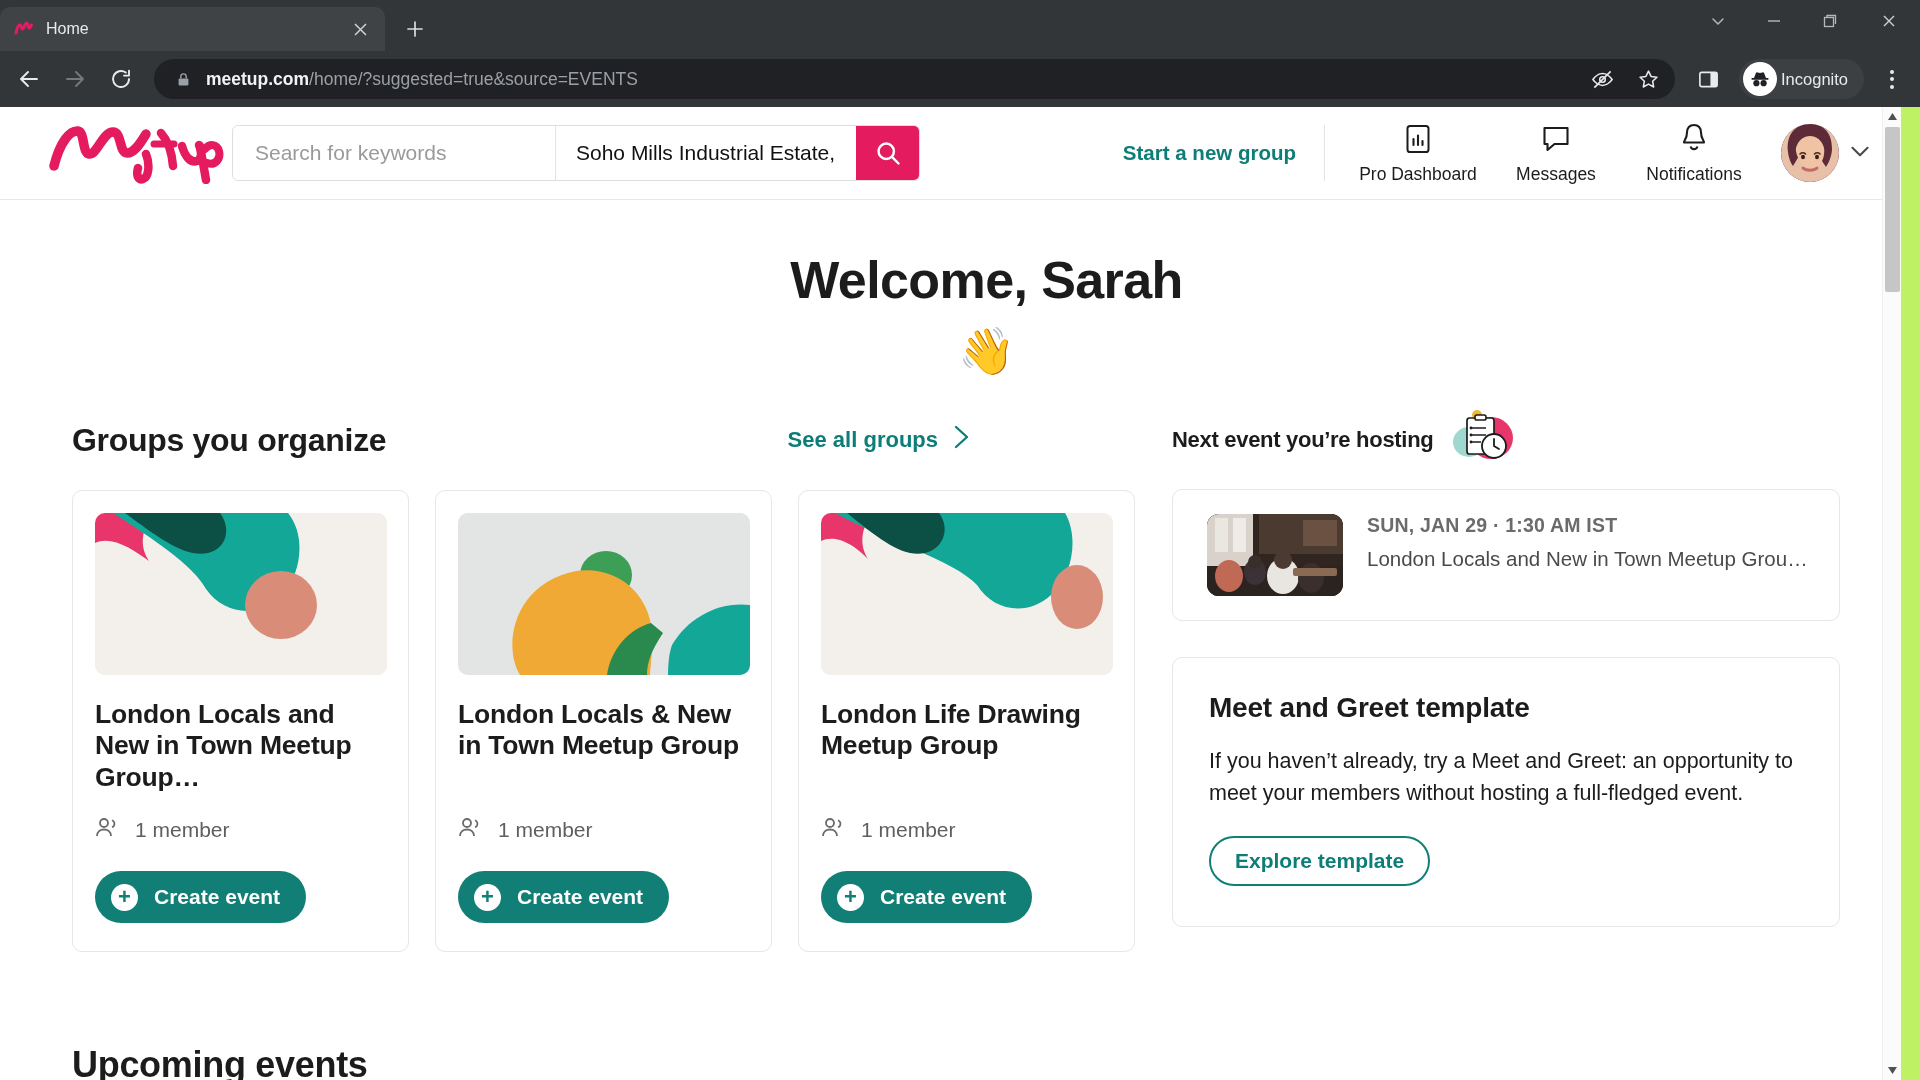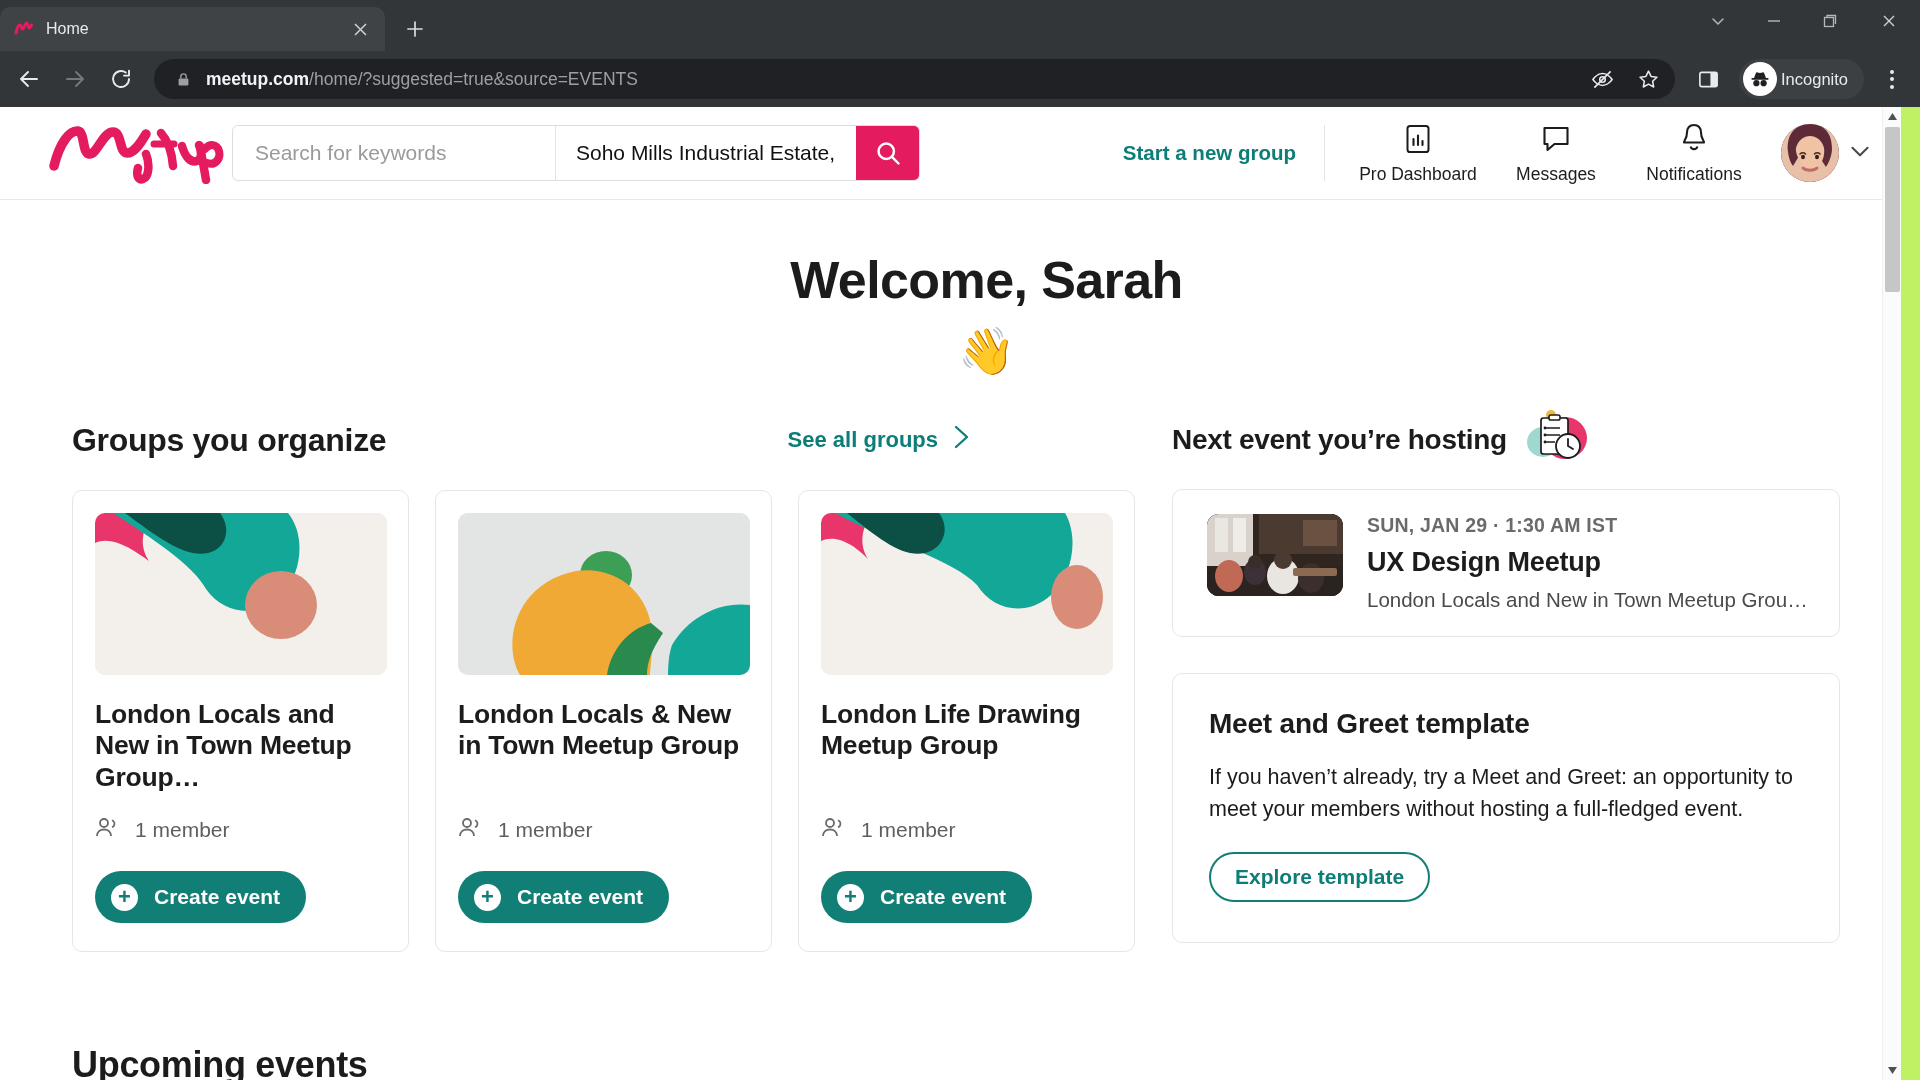--- a/index.html
+++ b/index.html
@@ -206,21 +206,21 @@
     font-family: inherit; cursor: pointer;
   }
   .plus-circle {
     width: 27px; height: 27px; border-radius: 50%;
     background: #fff; color: #117f76;
     display: flex; align-items: center; justify-content: center;
     font-size: 22px; line-height: 1; font-weight: 700;
   }
 
   .r-head { display: flex; align-items: center; gap: 14px; height: 48px; }
-  .r-title { font-size: 28px; font-weight: 700; color: #1c1c1c; letter-spacing: -0.3px; }
+  .r-title { font-size: 22px; font-weight: 700; color: #1c1c1c; letter-spacing: -0.3px; }
 
   .evcard {
     margin-top: 25px; border: 1px solid #e6e6e6; border-radius: 10px;
     background: #fff; padding: 24px 34px;
     display: flex; gap: 24px; align-items: flex-start;
   }
   .evthumb {
     width: 136px; height: 82px; border-radius: 12px;
     flex: none; overflow: hidden; position: relative; background: #2a2422;
   }
@@ -615,21 +615,20 @@
                   <ellipse cx="48" cy="58" rx="11" ry="13" fill="#3b3136"></ellipse>
                   <ellipse cx="48" cy="48" rx="7" ry="7" fill="#3a2e2a"></ellipse>
                   <ellipse cx="76" cy="62" rx="16" ry="18" fill="#e9e5e0"></ellipse>
                   <ellipse cx="76" cy="46" rx="9" ry="9" fill="#4b3a32"></ellipse>
                   <ellipse cx="104" cy="64" rx="13" ry="15" fill="#3a2f2a"></ellipse>
                   <rect x="86" y="54" width="44" height="8" rx="2" fill="#8a6a52"></rect>
                 </svg>
               </div>
               <div>
                 <div class="evdate">SUN, JAN 29 · 1:30 AM IST</div>
-                <div class="evtitle">UX Design Meetup</div>
                 <div class="evgroup">London Locals and New in Town Meetup Group 20…</div>
               </div>
             </div>
 
             <div class="tmplcard">
               <div class="tmpltitle">Meet and Greet template</div>
               <div class="tmplbody">If you haven’t already, try a Meet and Greet: an opportunity to meet your members without hosting a full-fledged event.</div>
               <button class="explore-btn">Explore template</button>
             </div>
           </div>

